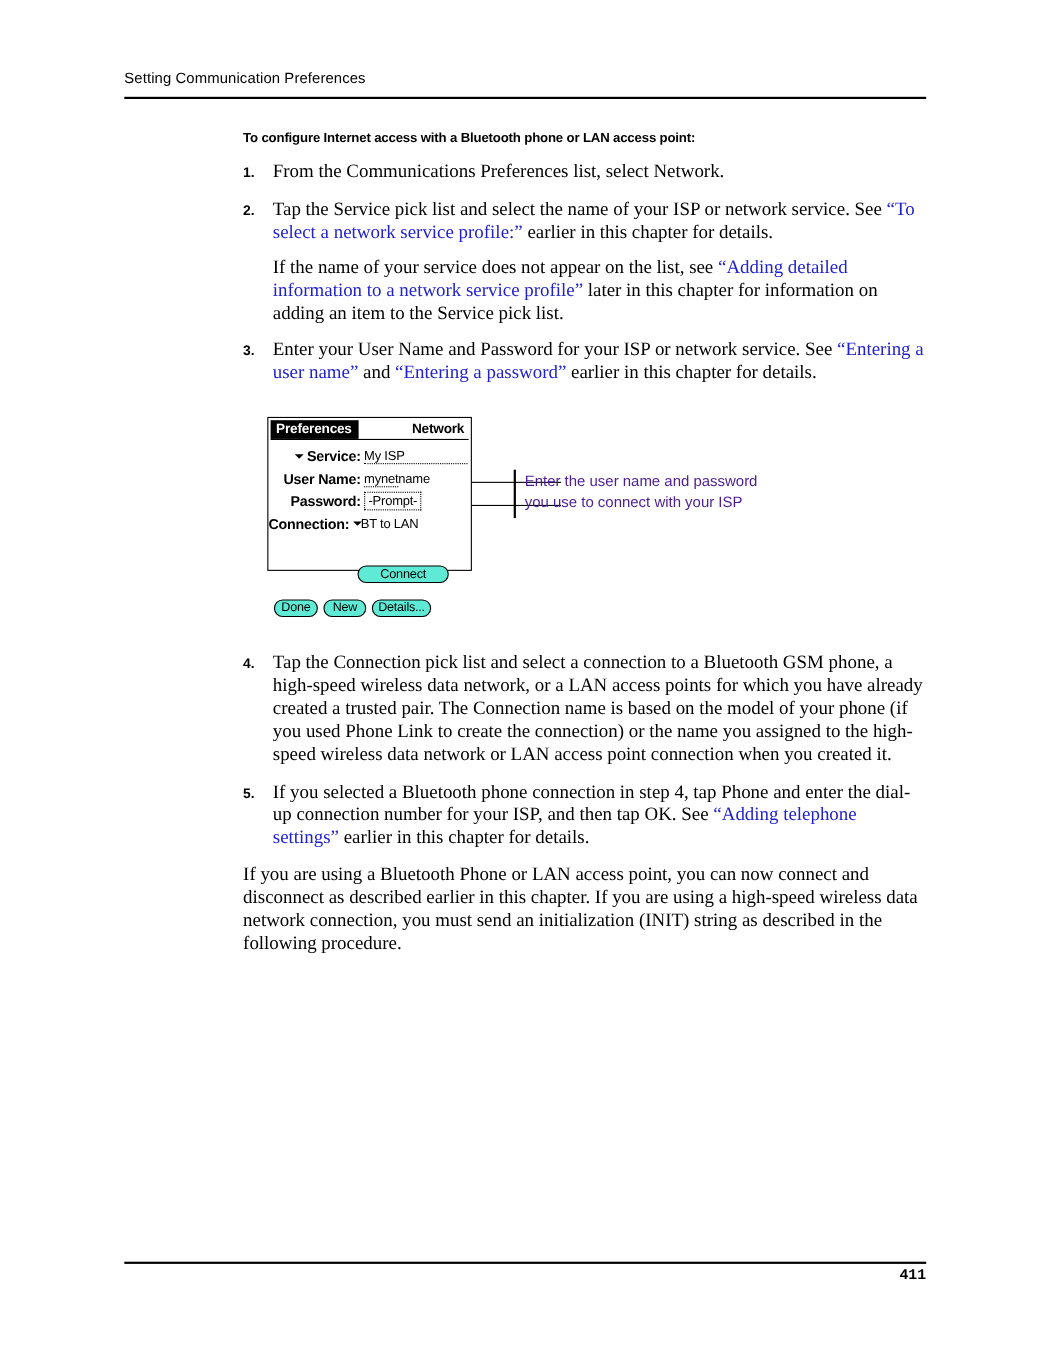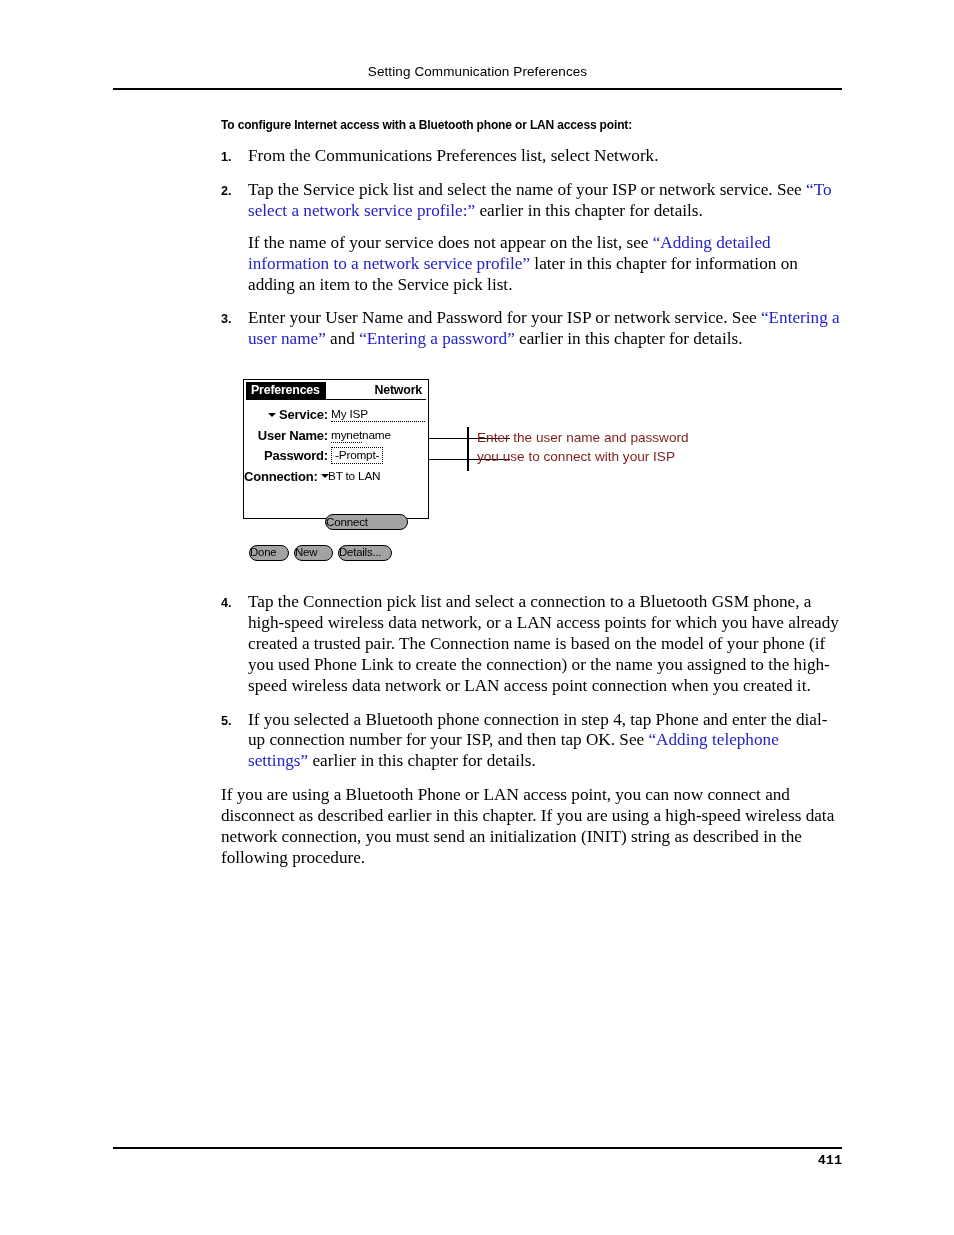--- a/index.html
+++ b/index.html
@@ -15,21 +15,21 @@
     color: #000000;
     overflow: hidden;
   }
 
   
   .page-header {
     position: absolute;
     left: 113px;
     top: 62px;
     width: 729px;
-    text-align: center;
+    text-align: left;
   }
   .page-header .header-text {
     font-family: "Liberation Sans", sans-serif;
     font-size: 13.5px;
     letter-spacing: 0.1px;
     color: #000;
     display: inline-block;
     padding-bottom: 6px;
   }
   .header-rule {
@@ -213,25 +213,25 @@
     color: #000;
   }
   .pda-value.withtri {
     left: 84px;
   }
 
   .pda-btn {
     position: absolute;
     border: 1.5px solid #000;
     border-radius: 40px;
-    background: #a3a3a3;
+    background: #5eead4;
     font-size: 11.4px;
     font-weight: bold;
     letter-spacing: -0.2px;
-    text-align: left;
+    text-align: center;
     color: #000;
     box-sizing: border-box;
   }
   .btn-connect {
     left: 81px;
     top: 134px;
     width: 83px;
     height: 16px;
     line-height: 13px;
     font-weight: normal;
@@ -288,21 +288,21 @@
     background: #000;
   }
   .callout-text {
     position: absolute;
     left: 234px;
     top: 50px;
     width: 300px;
     font-family: "Liberation Sans", sans-serif;
     font-size: 13.6px;
     line-height: 18.5px;
-    color: #7f1d1d;
+    color: #4c1d95;
   }
 
   
   .content-lower {
     position: absolute;
     left: 221px;
     top: 592px;
     width: 621px;
   }
 

